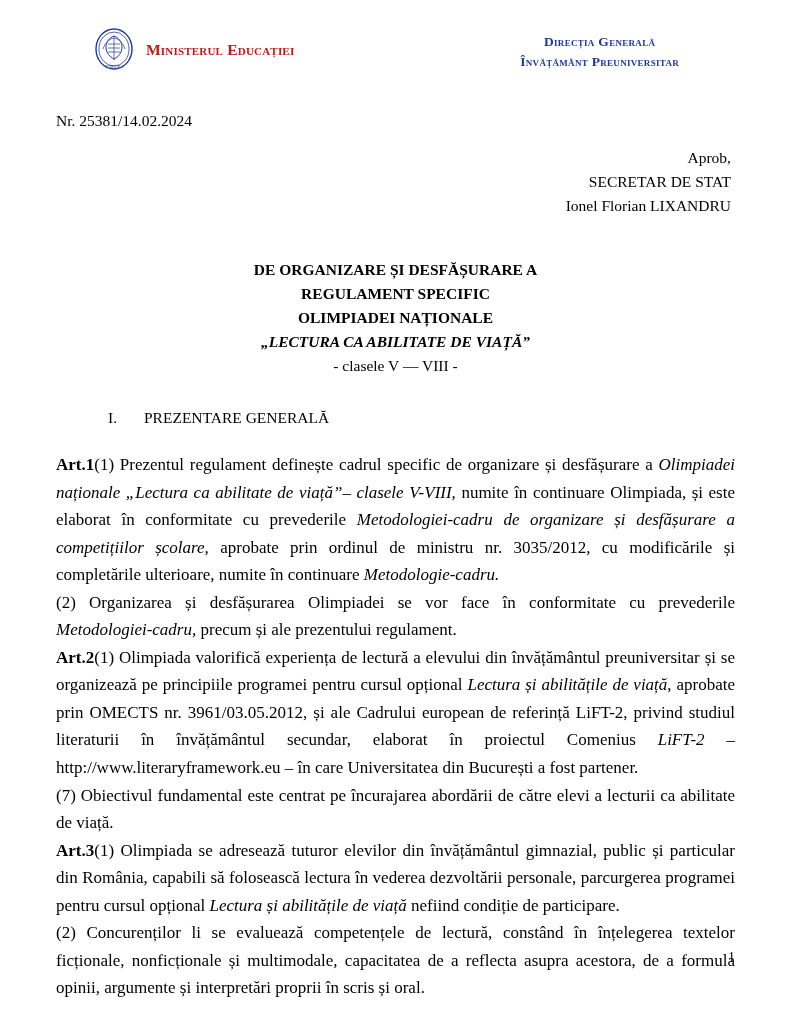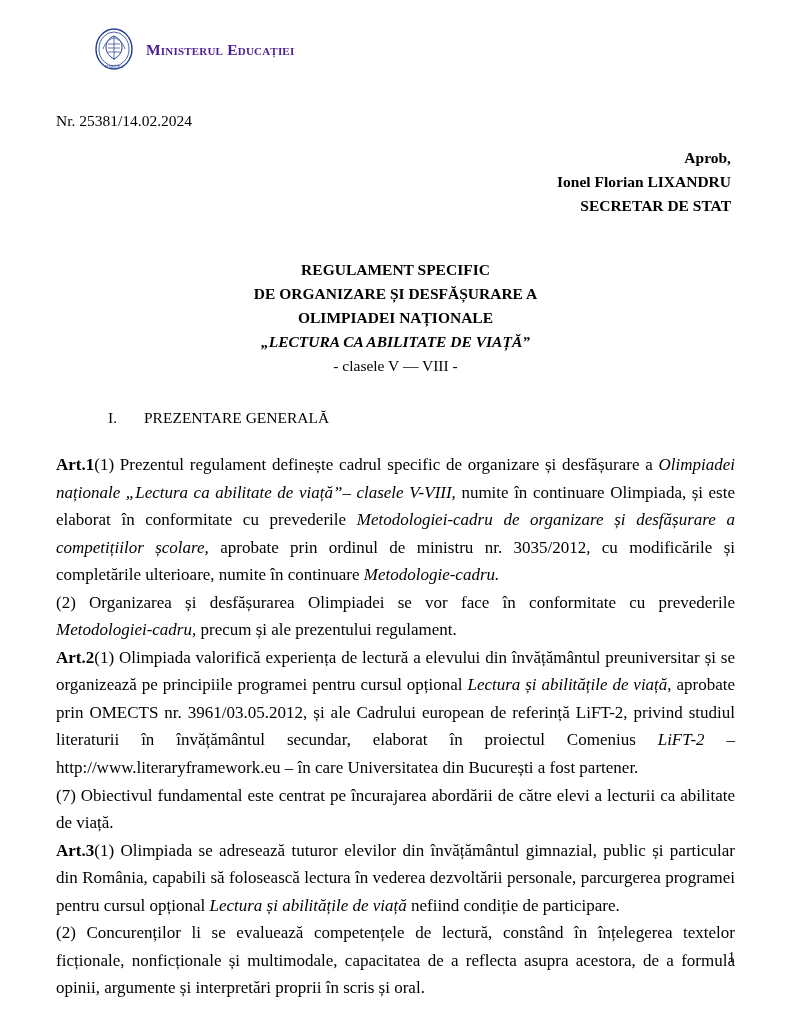--- a/index.html
+++ b/index.html
@@ -39,21 +39,21 @@
   .crest {
     width: 40px;
     height: 44px;
     position: relative;
     flex: 0 0 auto;
   }
   .crest svg { display: block; }
   .ministry-name {
     font-family: "Liberation Serif", serif;
     font-size: 15.5px;
-    color: #4c1d95;
+    color: #b91c1c;
     letter-spacing: 0.2px;
     white-space: nowrap;
     font-variant: small-caps;
     font-weight: 600;
   }
   .header-right {
     text-align: center;
     color: #1f3a93;
     font-size: 13.5px;
     line-height: 1.45;
@@ -69,21 +69,21 @@
     margin-top: 40px;
     font-size: 15.5px;
   }
 
   
   .approval {
     margin-top: 16px;
     text-align: right;
     font-size: 15.5px;
     line-height: 1.55;
-    font-weight: bold;
+    font-weight: normal;
     padding-right: 4px;
   }
 
   
   .title-block {
     margin-top: 40px;
     text-align: center;
     font-weight: bold;
     font-size: 15.5px;
     line-height: 1.55;
@@ -142,33 +142,37 @@
           <ellipse cx="20" cy="21" rx="15" ry="17" fill="none" stroke="#1f3a93" stroke-width="0.8"></ellipse>
           <path d="M20 8 c-5 2 -8 6 -8 11 c0 6 4 10 8 12 c4 -2 8 -6 8 -12 c0 -5 -3 -9 -8 -11 z" fill="none" stroke="#1f3a93" stroke-width="1"></path>
           <path d="M14 16 h12 M14 20 h12 M14 24 h12" stroke="#1f3a93" stroke-width="0.7"></path>
           <path d="M20 8 v24" stroke="#1f3a93" stroke-width="0.7"></path>
           <path d="M9 21 c2 -6 6 -10 11 -11 c5 1 9 5 11 11" fill="none" stroke="#1f3a93" stroke-width="0.7"></path>
           <text x="20" y="40" font-size="4" fill="#1f3a93" text-anchor="middle" font-family="Liberation Serif, serif">ROMÂNIA</text>
         </svg>
       </span>
       <span class="ministry-name">Ministerul Educației</span>
     </div>
+    <div class="header-right">
+      <div>Direcția Generală</div>
+      <div>Învățământ Preuniversitar</div>
+    </div>
   </div>
 
   <div class="reg-no">Nr. 25381/14.02.2024</div>
 
   <div class="approval">
     <div>Aprob,</div>
+    <div>SECRETAR DE STAT</div>
     <div>Ionel Florian LIXANDRU</div>
-    <div>SECRETAR DE STAT</div>
   </div>
 
   <div class="title-block">
+    <div>DE ORGANIZARE ȘI DESFĂȘURARE A</div>
     <div>REGULAMENT SPECIFIC</div>
-    <div>DE ORGANIZARE ȘI DESFĂȘURARE A</div>
     <div>OLIMPIADEI NAȚIONALE</div>
     <div class="italic-title">„LECTURA CA ABILITATE DE VIAȚĂ”</div>
     <div class="classes">- clasele V — VIII -</div>
   </div>
 
   <div class="section-heading">
     <span class="num">I.</span><span>PREZENTARE GENERALĂ</span>
   </div>
 
   <div class="body-text">

